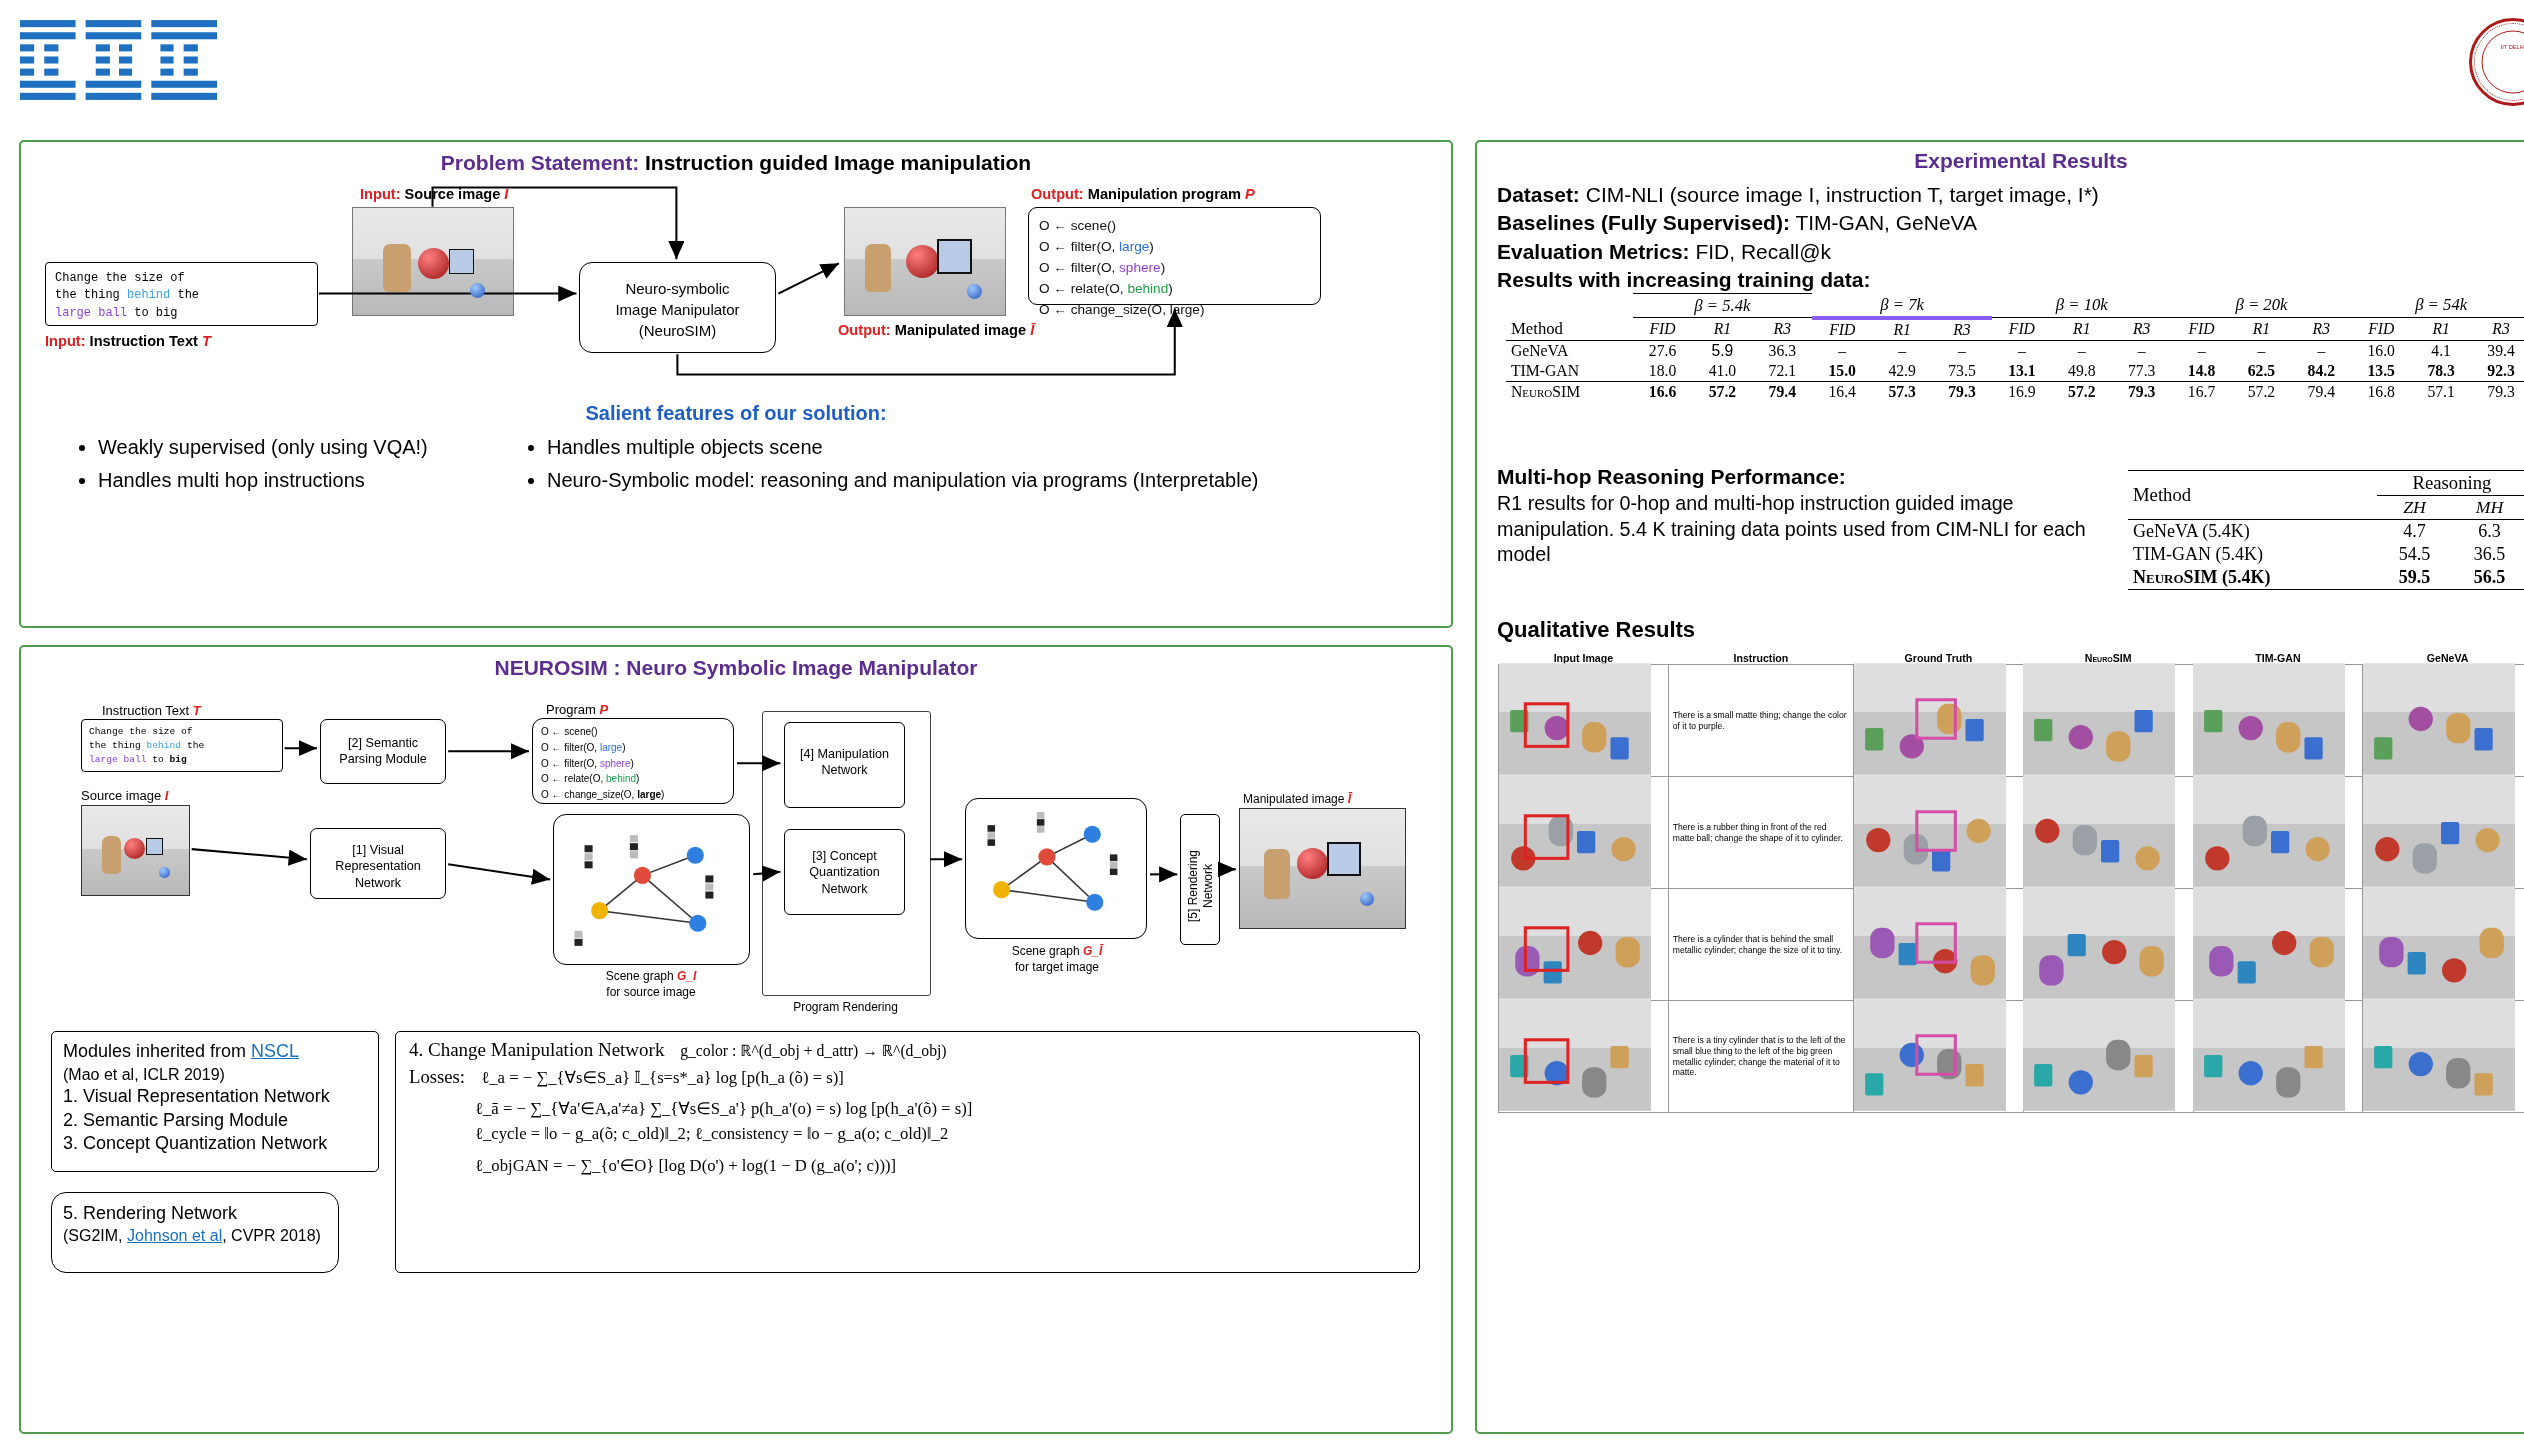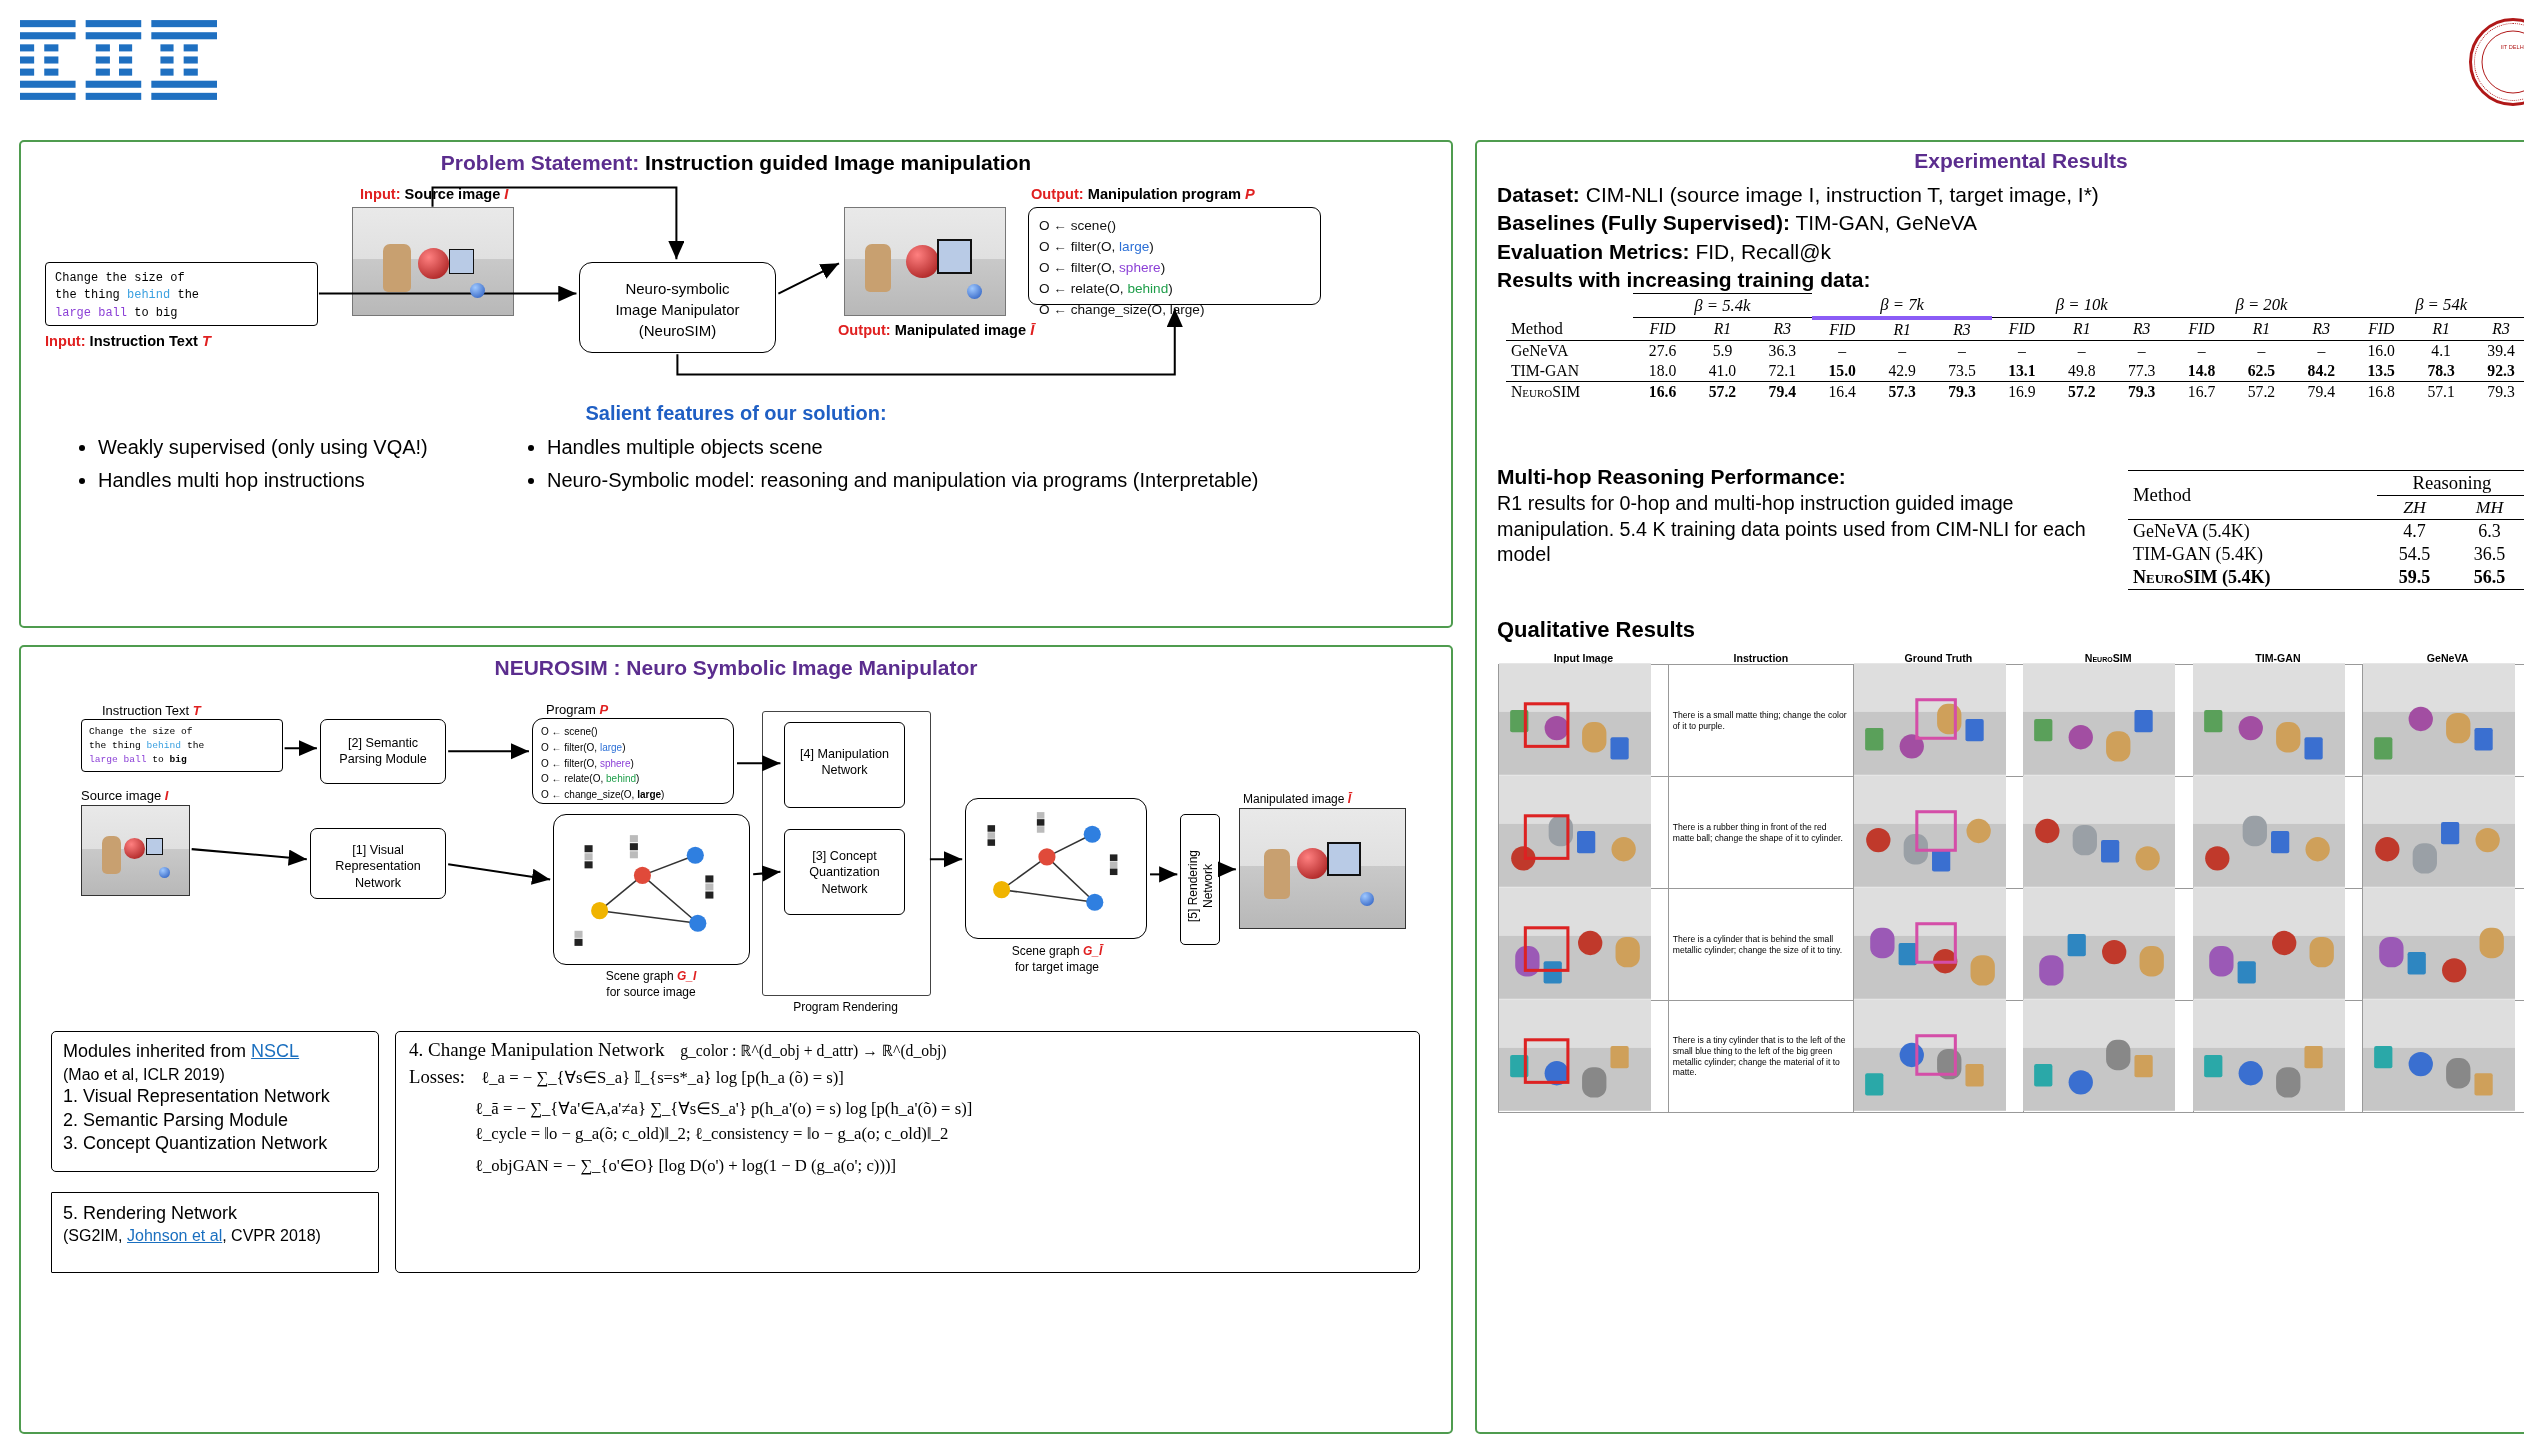--- a/index.html
+++ b/index.html
@@ -361,21 +361,21 @@
     <div class="sub-box" style="left:30px;top:384px;width:328px;height:141px;border-radius:5px;padding:8px 11px;">
       <div style="font-size:18px;line-height:1.32;">
         <div><span>Modules inherited from </span><a class="link" href="#">NSCL</a></div>
         <div style="font-size:16px;">(Mao et al, ICLR 2019)</div>
         <div>1. Visual Representation Network</div>
         <div>2. Semantic Parsing Module</div>
         <div>3. Concept Quantization Network</div>
       </div>
     </div>
 
-    <div class="sub-box" style="left:30px;top:545px;width:328px;height:81px;border-radius:1px;padding:8px 11px;">
+    <div class="sub-box" style="left:30px;top:545px;width:288px;height:81px;border-radius:15px;padding:8px 11px;">
       <div style="font-size:18px;line-height:1.35;">
         <div>5. Rendering Network</div>
         <div style="font-size:16px;"><span>(SG2IM, </span><a class="link" href="#">Johnson et al</a><span>, CVPR 2018)</span></div>
       </div>
     </div>
 
     <div class="sub-box" style="left:374px;top:384px;width:1025px;height:242px;border-radius:5px;padding:7px 13px;">
       <div class="mathbox" style="font-size:19px;">
         <span>4. Change Manipulation Network</span>
         <span style="font-size:15.7px;margin-left:11px;">g_color : ℝ^(d_obj + d_attr) → ℝ^(d_obj)</span>
@@ -425,21 +425,21 @@
               <td style="font-family:'Liberation Serif',serif;font-style:italic;border-bottom:1px solid #000;">FID</td>
               <td style="font-family:'Liberation Serif',serif;font-style:italic;border-bottom:1px solid #000;">R1</td>
               <td style="font-family:'Liberation Serif',serif;font-style:italic;border-bottom:1px solid #000;">R3</td>
               <td style="font-family:'Liberation Serif',serif;font-style:italic;border-bottom:1px solid #000;">FID</td>
               <td style="font-family:'Liberation Serif',serif;font-style:italic;border-bottom:1px solid #000;">R1</td>
               <td style="font-family:'Liberation Serif',serif;font-style:italic;border-bottom:1px solid #000;">R3</td>
             </tr>
             <tr>
               <td style="font-family:'Liberation Serif',serif;text-align:left;">GeNeVA</td>
               <td style="font-family:'Liberation Serif',serif;">27.6</td>
-              <td style="font-family:Liberation Serif, serif;">5.9</td>
+              <td style="font-family:Liberation Sans, sans-serif;">5.9</td>
               <td style="font-family:'Liberation Serif',serif;">36.3</td>
               <td style="font-family:'Liberation Serif',serif;">–</td>
               <td style="font-family:'Liberation Serif',serif;">–</td>
               <td style="font-family:'Liberation Serif',serif;">–</td>
               <td style="font-family:'Liberation Serif',serif;">–</td>
               <td style="font-family:'Liberation Serif',serif;">–</td>
               <td style="font-family:'Liberation Serif',serif;">–</td>
               <td style="font-family:'Liberation Serif',serif;">–</td>
               <td style="font-family:'Liberation Serif',serif;">–</td>
               <td style="font-family:'Liberation Serif',serif;">–</td>

